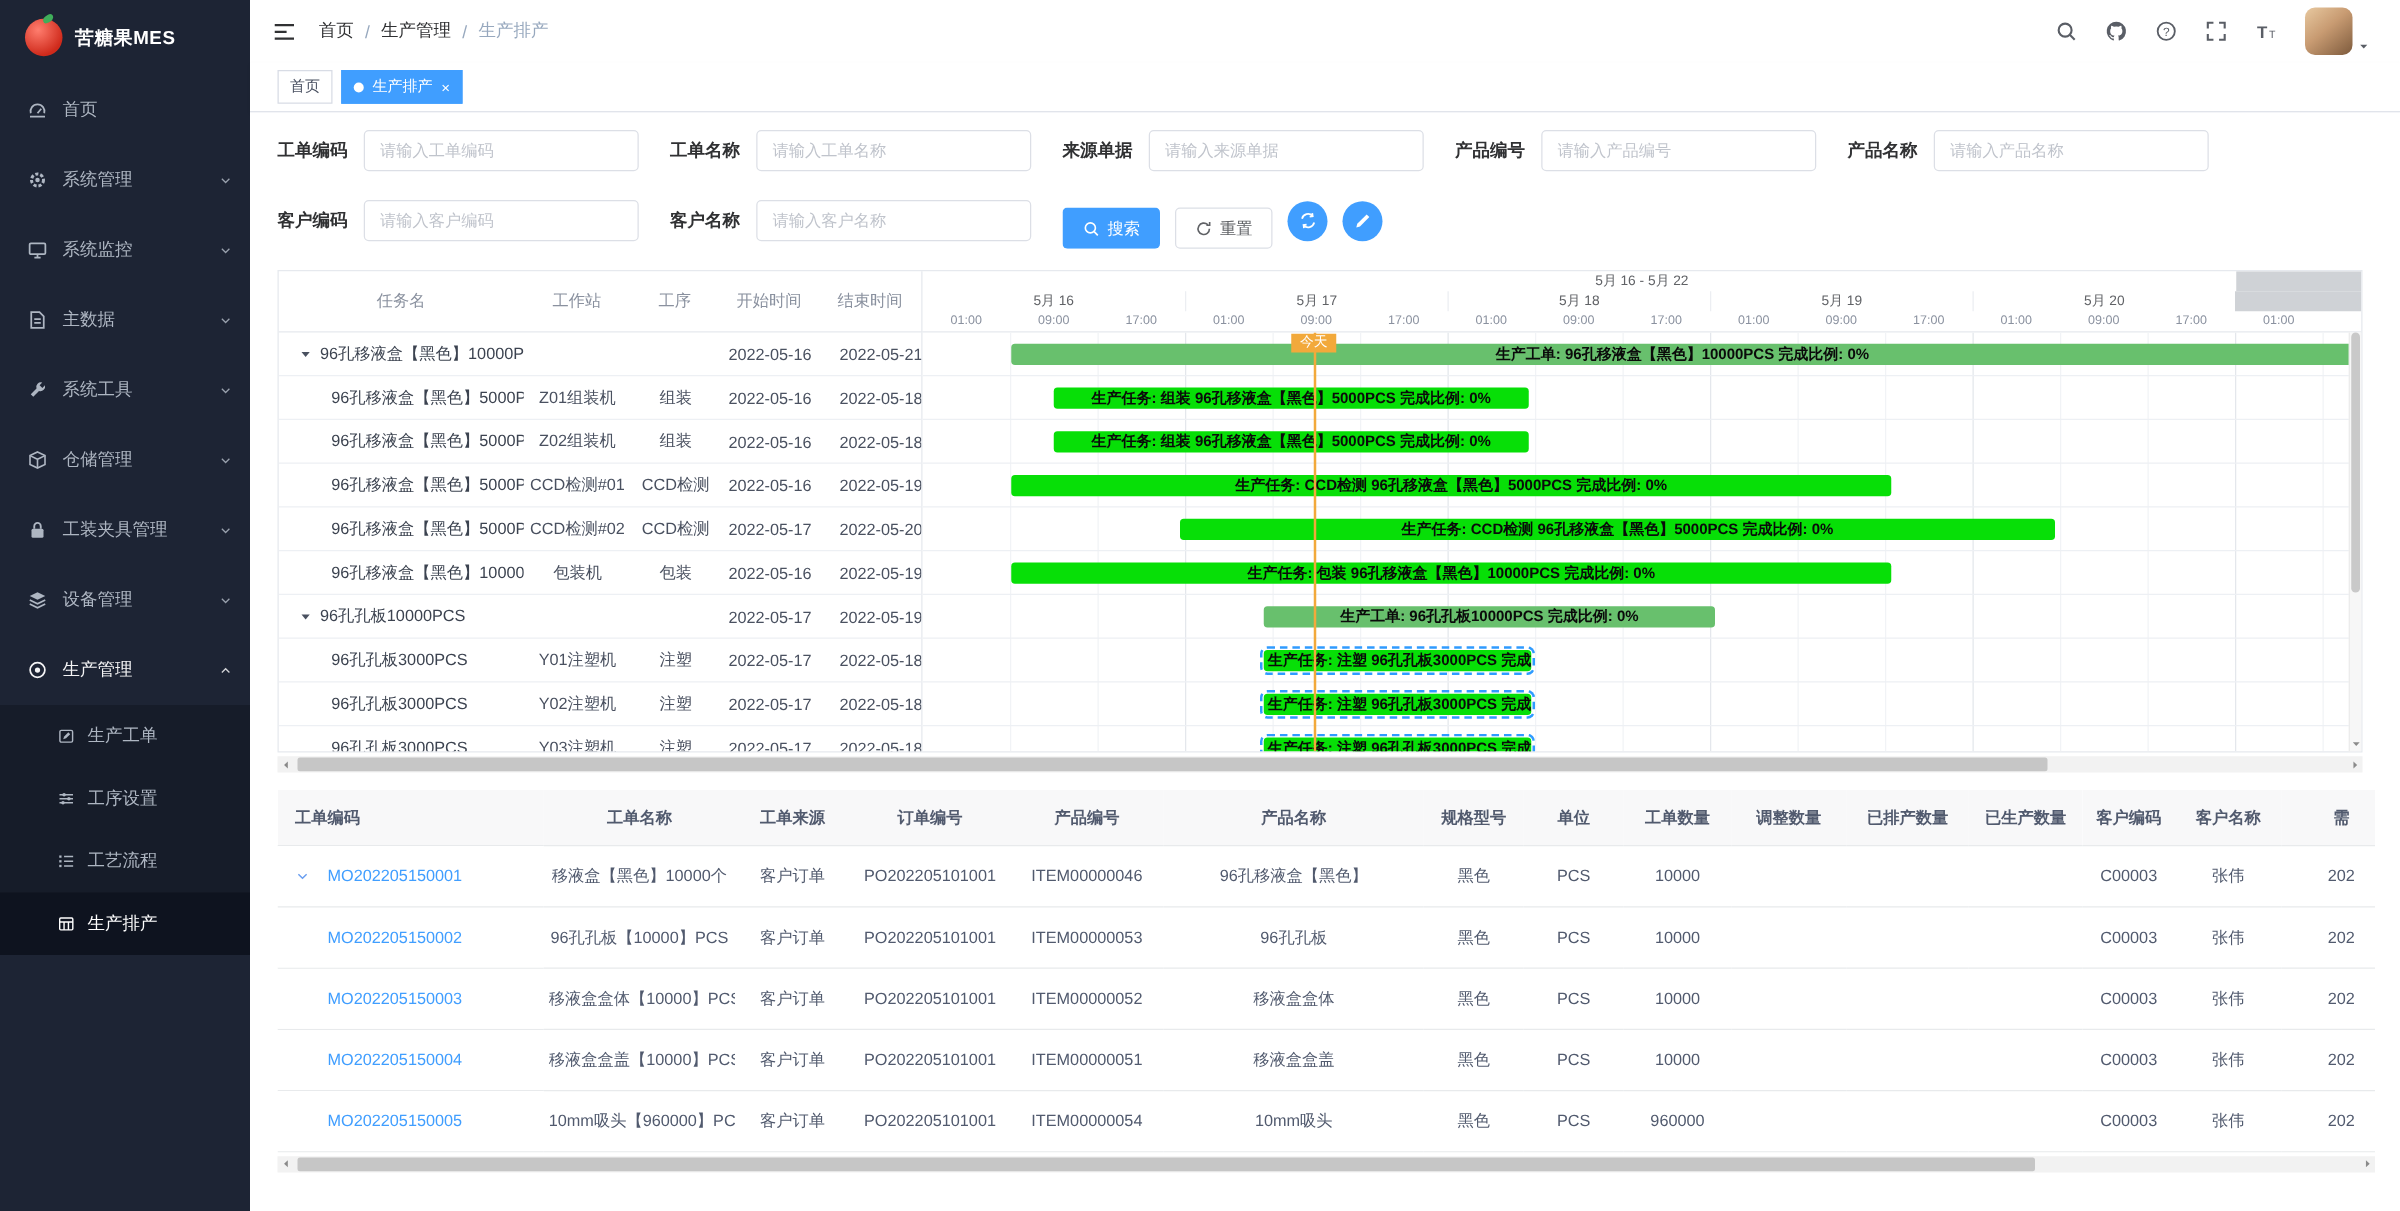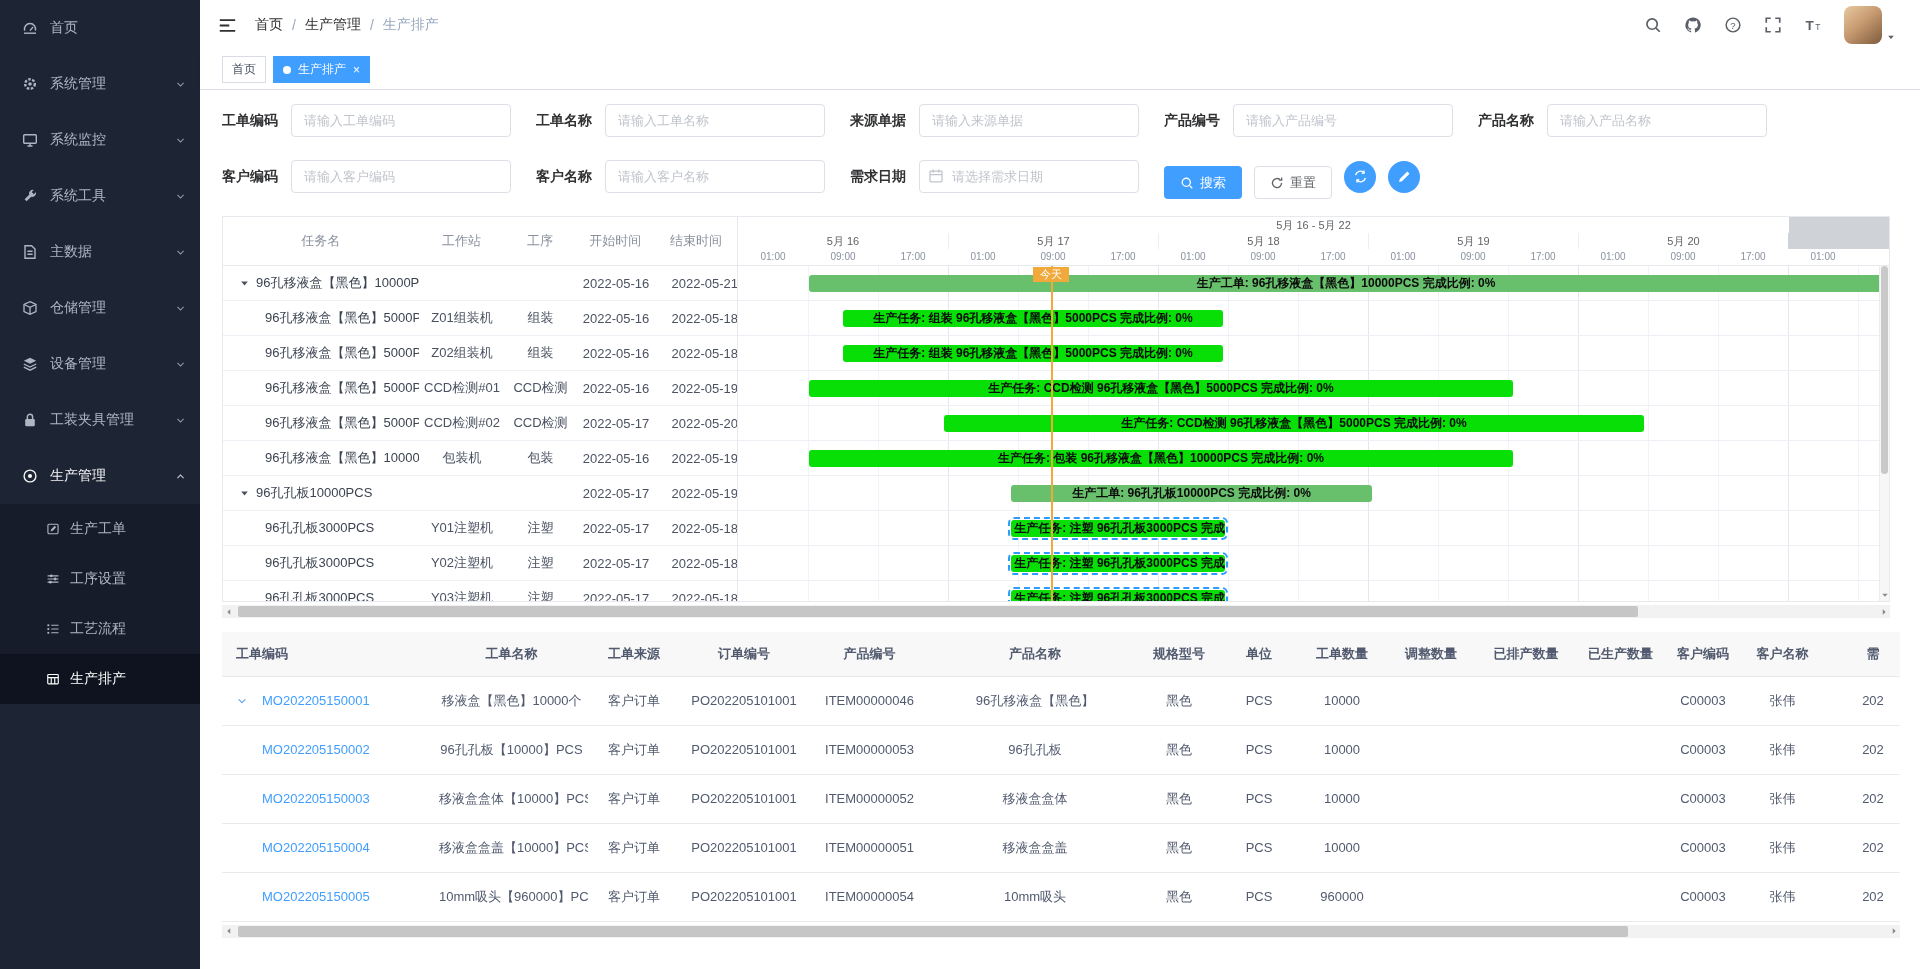--- a/index.html
+++ b/index.html
@@ -113,20 +113,24 @@
   .orders th { height:44px; background:#f8f8f9; font-size:13px; color:#515a6e; font-weight:bold; border-bottom:1px solid #e8eaec; text-align:center; padding:0 4px; overflow:hidden; white-space:nowrap; }
   .orders th.first { text-align:left; padding-left:14px; }
   .orders td { height:49px; font-size:13px; color:#515a6e; border-bottom:1px solid #e8eaec; text-align:center; padding:0 4px; overflow:hidden; white-space:nowrap; background:#fff; }
   .orders td.first { text-align:left; padding-left:40px; position:relative; color:var(--accent,#409EFF); cursor:pointer; }
   .orders td.first .row-caret { position:absolute; left:14px; top:50%; transform:translateY(-50%); width:12px; height:12px; color:#6b9ff0; }
 </style>
 </head>
 <body>
 
 <aside class="sidebar">
+  <div class="logo-row">
+    <div class="logo-badge"></div>
+    <div class="logo-title">苦糖果MES</div>
+  </div>
   <nav id="sidebar-menu">
       <div class="menu-item">
         <span class="icn mi-icon">
           <svg viewBox="0 0 16 16" xmlns="http://www.w3.org/2000/svg">
             <g stroke="currentColor" stroke-width="1.4" fill="none">
               <path d="M2.6 10.6a5.6 5.6 0 1 1 10.8 0"></path>
               <path d="M8 10.6l3-3.6"></path>
               <path d="M2 13.2h12"></path>
             </g>
           </svg>
@@ -159,86 +163,86 @@
         <span class="mi-label">系统监控</span>
         <span class="icn mi-arrow">
           <svg viewBox="0 0 16 16" xmlns="http://www.w3.org/2000/svg">
             <path d="M3.6 5.8L8 10.2l4.4-4.4" stroke="currentColor" stroke-width="1.5" fill="none"></path>
           </svg>
         </span>
       </div>
       <div class="menu-item">
         <span class="icn mi-icon">
           <svg viewBox="0 0 16 16" xmlns="http://www.w3.org/2000/svg">
-            <path fill="currentColor" d="M13.9 4.1a3.7 3.7 0 0 1-4.7 4.6l-4.6 4.6-2-2 4.6-4.6a3.7 3.7 0 0 1 4.6-4.7L9.7 4.1l2.2 2.2z"></path>
-          </svg>
-        </span>
-        <span class="mi-label">系统工具</span>
-        <span class="icn mi-arrow">
-          <svg viewBox="0 0 16 16" xmlns="http://www.w3.org/2000/svg">
-            <path d="M3.6 5.8L8 10.2l4.4-4.4" stroke="currentColor" stroke-width="1.5" fill="none"></path>
-          </svg>
-        </span>
-      </div>
-      <div class="menu-item">
-        <span class="icn mi-icon">
-          <svg viewBox="0 0 16 16" xmlns="http://www.w3.org/2000/svg">
             <g stroke="currentColor" stroke-width="1.4" fill="none">
               <path d="M3 1.7h6.6l3.4 3.4v9.2H3z"></path>
               <path d="M5.4 7.2h5.2M5.4 10.2h5.2"></path>
             </g>
           </svg>
         </span>
         <span class="mi-label">主数据</span>
         <span class="icn mi-arrow">
           <svg viewBox="0 0 16 16" xmlns="http://www.w3.org/2000/svg">
             <path d="M3.6 5.8L8 10.2l4.4-4.4" stroke="currentColor" stroke-width="1.5" fill="none"></path>
           </svg>
         </span>
       </div>
       <div class="menu-item">
         <span class="icn mi-icon">
           <svg viewBox="0 0 16 16" xmlns="http://www.w3.org/2000/svg">
+            <path fill="currentColor" d="M13.9 4.1a3.7 3.7 0 0 1-4.7 4.6l-4.6 4.6-2-2 4.6-4.6a3.7 3.7 0 0 1 4.6-4.7L9.7 4.1l2.2 2.2z"></path>
+          </svg>
+        </span>
+        <span class="mi-label">系统工具</span>
+        <span class="icn mi-arrow">
+          <svg viewBox="0 0 16 16" xmlns="http://www.w3.org/2000/svg">
+            <path d="M3.6 5.8L8 10.2l4.4-4.4" stroke="currentColor" stroke-width="1.5" fill="none"></path>
+          </svg>
+        </span>
+      </div>
+      <div class="menu-item">
+        <span class="icn mi-icon">
+          <svg viewBox="0 0 16 16" xmlns="http://www.w3.org/2000/svg">
             <g stroke="currentColor" stroke-width="1.3" fill="none">
               <path d="M8 1.6l6 2.9v7l-6 2.9-6-2.9v-7z"></path>
               <path d="M2 4.5l6 2.9 6-2.9M8 7.4v7"></path>
             </g>
           </svg>
         </span>
         <span class="mi-label">仓储管理</span>
         <span class="icn mi-arrow">
           <svg viewBox="0 0 16 16" xmlns="http://www.w3.org/2000/svg">
             <path d="M3.6 5.8L8 10.2l4.4-4.4" stroke="currentColor" stroke-width="1.5" fill="none"></path>
           </svg>
         </span>
       </div>
       <div class="menu-item">
         <span class="icn mi-icon">
           <svg viewBox="0 0 16 16" xmlns="http://www.w3.org/2000/svg">
+            <rect x="3.2" y="7" width="9.6" height="7.2" rx="1.2" fill="currentColor"></rect>
+            <path d="M5.4 7V4.9a2.6 2.6 0 0 1 5.2 0V7" stroke="currentColor" stroke-width="1.5" fill="none"></path>
+          </svg>
+        </span>
+        <span class="mi-label">工装夹具管理</span>
+        <span class="icn mi-arrow">
+          <svg viewBox="0 0 16 16" xmlns="http://www.w3.org/2000/svg">
+            <path d="M3.6 5.8L8 10.2l4.4-4.4" stroke="currentColor" stroke-width="1.5" fill="none"></path>
+          </svg>
+        </span>
+      </div>
+      <div class="menu-item">
+        <span class="icn mi-icon">
+          <svg viewBox="0 0 16 16" xmlns="http://www.w3.org/2000/svg">
             <path fill="currentColor" d="M8 1.8l6.2 3L8 7.8l-6.2-3z"></path>
             <g stroke="currentColor" stroke-width="1.3" fill="none">
               <path d="M1.8 8l6.2 3 6.2-3M1.8 11.2l6.2 3 6.2-3"></path>
             </g>
           </svg>
         </span>
         <span class="mi-label">设备管理</span>
-        <span class="icn mi-arrow">
-          <svg viewBox="0 0 16 16" xmlns="http://www.w3.org/2000/svg">
-            <path d="M3.6 5.8L8 10.2l4.4-4.4" stroke="currentColor" stroke-width="1.5" fill="none"></path>
-          </svg>
-        </span>
-      </div>
-      <div class="menu-item">
-        <span class="icn mi-icon">
-          <svg viewBox="0 0 16 16" xmlns="http://www.w3.org/2000/svg">
-            <rect x="3.2" y="7" width="9.6" height="7.2" rx="1.2" fill="currentColor"></rect>
-            <path d="M5.4 7V4.9a2.6 2.6 0 0 1 5.2 0V7" stroke="currentColor" stroke-width="1.5" fill="none"></path>
-          </svg>
-        </span>
-        <span class="mi-label">工装夹具管理</span>
         <span class="icn mi-arrow">
           <svg viewBox="0 0 16 16" xmlns="http://www.w3.org/2000/svg">
             <path d="M3.6 5.8L8 10.2l4.4-4.4" stroke="currentColor" stroke-width="1.5" fill="none"></path>
           </svg>
         </span>
       </div>
       <div class="menu-item active">
         <span class="icn mi-icon">
           <svg viewBox="0 0 16 16" xmlns="http://www.w3.org/2000/svg">
             <circle cx="8" cy="8" r="5.9" stroke="currentColor" stroke-width="1.4" fill="none"></circle>
@@ -411,34 +415,20 @@
         <div class="filter-item">
           <span class="filter-label">客户编码</span>
           <span class="f-input-wrap">
             <input class="f-input" placeholder="请输入客户编码" style="">
           </span>
         </div>
         <div class="filter-item">
           <span class="filter-label">客户名称</span>
           <span class="f-input-wrap">
             <input class="f-input" placeholder="请输入客户名称" style="">
-          </span>
-        </div>
-        <div class="filter-item">
-          <span class="filter-label">需求日期</span>
-          <span class="f-input-wrap">
-            <span class="icn f-cal-icon">
-              <svg viewBox="0 0 16 16" xmlns="http://www.w3.org/2000/svg">
-                <g stroke="currentColor" stroke-width="1.3" fill="none">
-                  <rect x="2" y="3.2" width="12" height="10.6" rx="1"></rect>
-                  <path d="M2 6.6h12M5.2 1.6v3.2M10.8 1.6v3.2"></path>
-                </g>
-              </svg>
-            </span>
-            <input class="f-input with-icon" placeholder="请选择需求日期" style="">
           </span>
         </div>
         <button class="btn btn-primary">
           <span class="icn b-icon">
             <svg viewBox="0 0 16 16" xmlns="http://www.w3.org/2000/svg">
               <circle cx="7.2" cy="7.2" r="4.6" stroke="currentColor" stroke-width="1.5" fill="none"></circle>
               <path d="M10.7 10.7L14 14" stroke="currentColor" stroke-width="1.5"></path>
             </svg>
           </span>
           <span>搜索</span>

